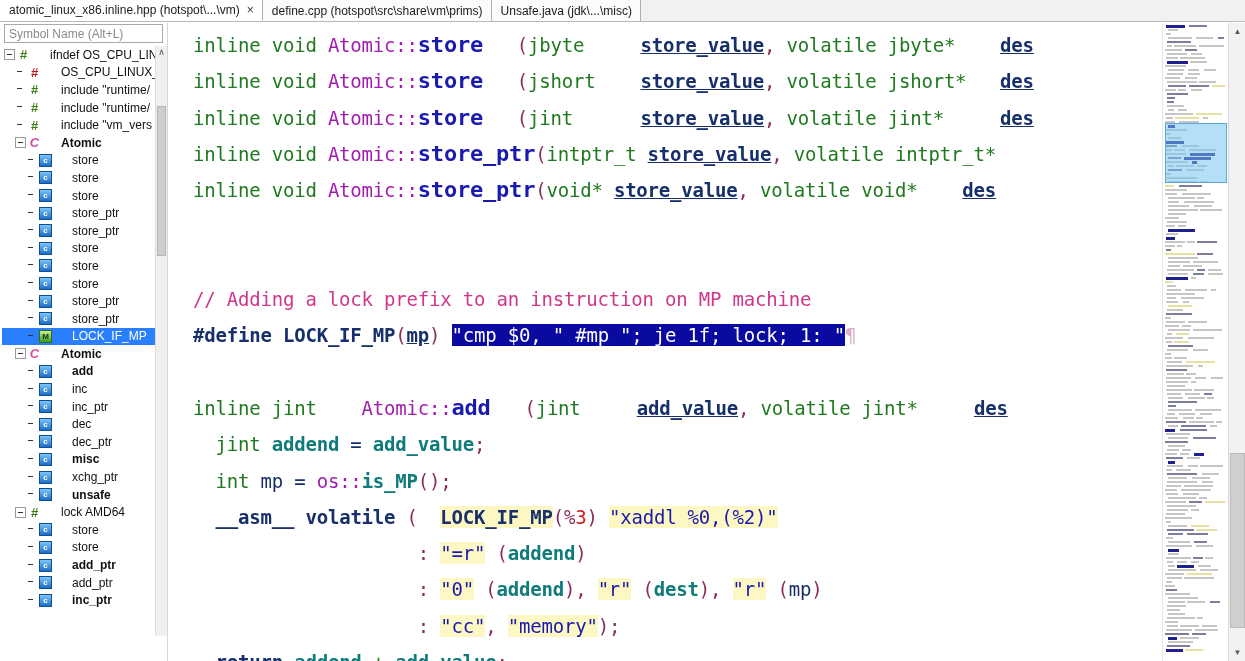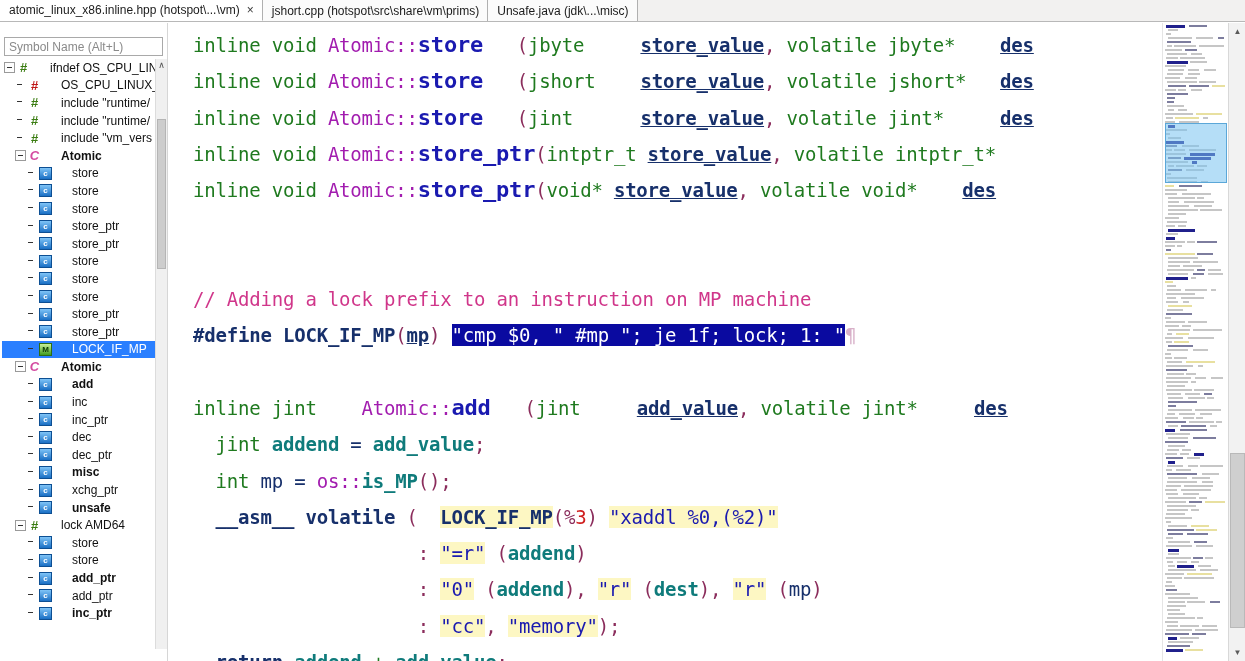--- a/index.html
+++ b/index.html
@@ -65,21 +65,21 @@
     line-height: 20px;
     padding-left: 6px;
     font-size: 14px;
     font-weight: bold;
     font-style: italic;
     color: #101010;
     white-space: nowrap;
     overflow: hidden;
   }
   .symbol-search {
-    margin: 14px 4px 3px 4px;
+    margin: 1px 4px 3px 4px;
     height: 19px;
     background: #ffffff;
     border: 1px solid #a9a9a9;
     box-sizing: border-box;
     display: flex;
     align-items: center;
   }
   .symbol-search input {
     border: 0; outline: 0;
     width: 100%;
@@ -277,21 +277,21 @@
 <body>
 
 <div id="app">
 
   <div class="tabbar" id="tabbar">
       <div class="tab active">
         <span>atomic_linux_x86.inline.hpp (hotspot\...\vm)</span>
         <span class="tab-close">×</span>
       </div>
       <div class="tab">
-        <span>jshort.cpp (hotspot\src\share\vm\prims)</span>
+        <span>define.cpp (hotspot\src\share\vm\prims)</span>
       </div>
       <div class="tab">
         <span>Unsafe.java (jdk\...\misc)</span>
       </div>
       <div class="tabbar-filler"></div>
     </div>
 
   <div class="outline">
     <div class="symbol-search">
       <input type="text" placeholder="Symbol Name (Alt+L)" style="">

